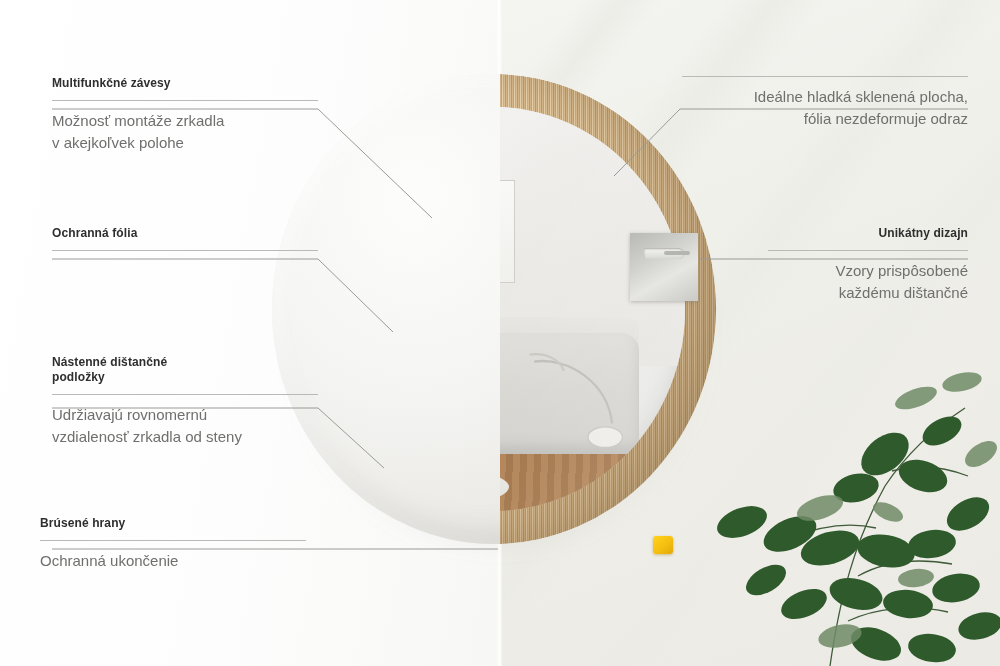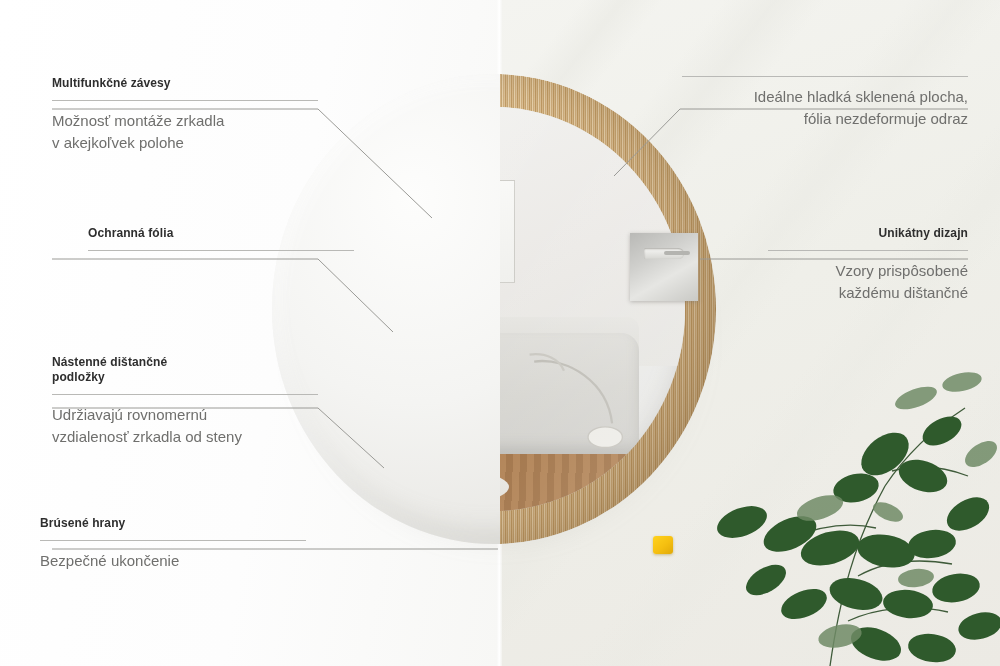--- a/index.html
+++ b/index.html
@@ -265,37 +265,37 @@
     </g>
   </svg>
 
   <div class="callout" style="left:52px;top:76px;width:266px;">
     <div class="title">Multifunkčné závesy</div>
     <div class="rule"></div>
     <div class="desc">Možnosť montáže zrkadla
 v akejkoľvek polohe</div>
   </div>
 
-  <div class="callout" style="left:52px;top:226px;width:266px;margin-left:36px;">
+  <div class="callout" style="left:52px;top:226px;width:266px;">
     <div class="title">Ochranná fólia</div>
     <div class="rule"></div>
   </div>
 
   <div class="callout" style="left:52px;top:355px;width:266px;">
     <div class="title">Nástenné dištančné
 podložky</div>
     <div class="rule"></div>
     <div class="desc">Udržiavajú rovnomernú
 vzdialenosť zrkadla od steny</div>
   </div>
 
   <div class="callout" style="left:40px;top:516px;width:266px;">
     <div class="title">Brúsené hrany</div>
     <div class="rule"></div>
-    <div class="desc">Bezpečné ukončenie</div>
+    <div class="desc">Ochranná ukončenie</div>
   </div>
 
   <div class="callout right" style="left:682px;top:76px;width:286px;">
     <div class="rule"></div>
     <div class="desc">Ideálne hladká sklenená plocha,
 fólia nezdeformuje odraz</div>
   </div>
 
   <div class="callout right" style="left:768px;top:226px;width:200px;">
     <div class="title">Unikátny dizajn</div>

